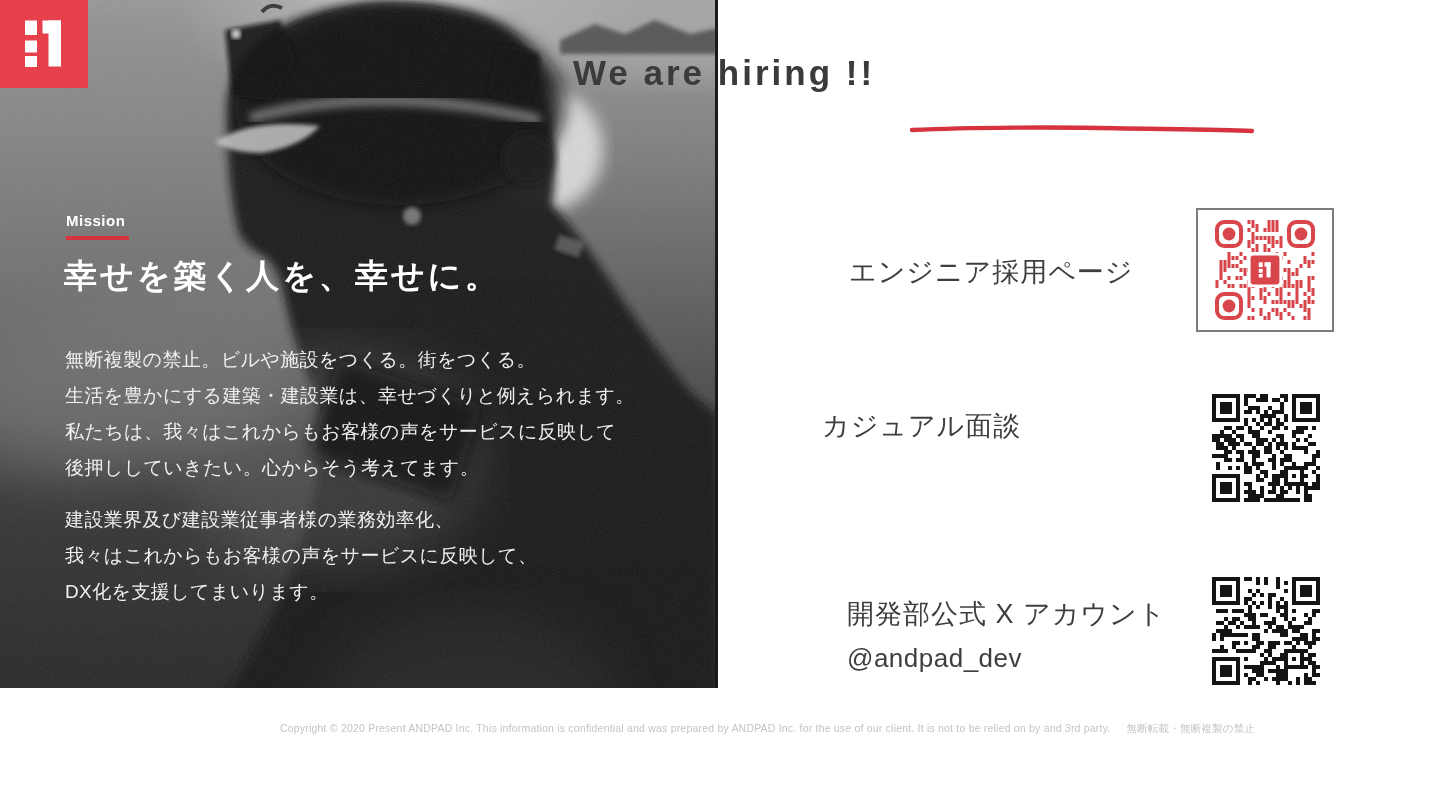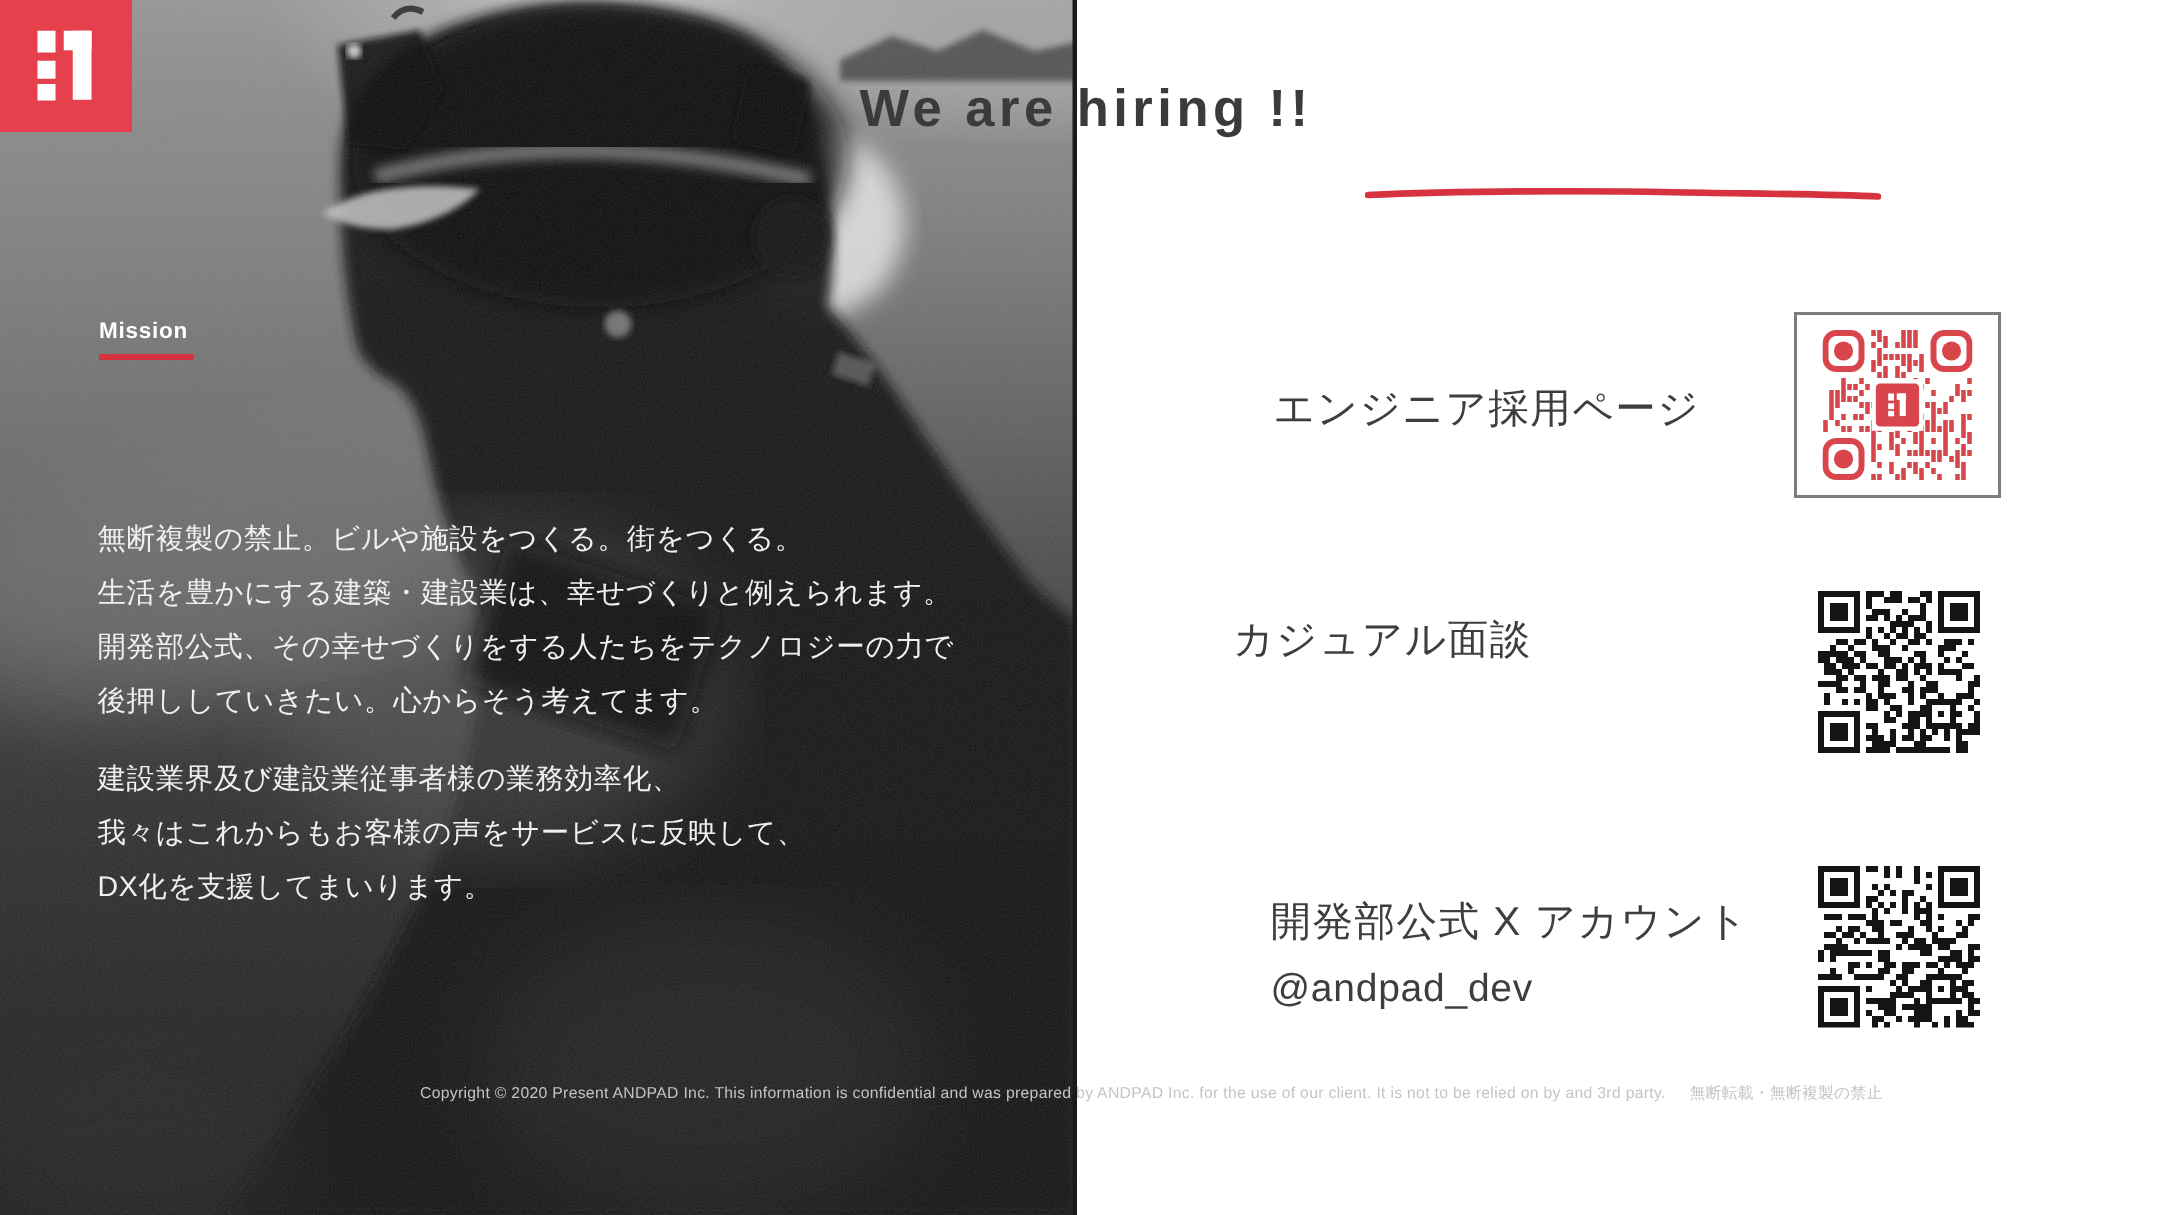--- a/index.html
+++ b/index.html
@@ -1,21 +1,21 @@
 <!DOCTYPE html>
 <html><head>
 <meta charset="utf-8">
 <style>
   html,body{margin:0;padding:0;background:#ffffff;}
   .slide{
     position:relative;width:1440px;height:810px;overflow:hidden;background:#ffffff;
     font-family:"Liberation Sans","DejaVu Sans",sans-serif;
   }
   
-  .photo-panel{position:absolute;left:0;top:0;width:718px;height:810px;overflow:hidden;background:#0f172a;}
+  .photo-panel{position:absolute;left:0;top:0;width:718px;height:688px;overflow:hidden;background:#0f172a;}
   .photo-art{position:absolute;left:0;top:0;display:block;}
   
   .logo{position:absolute;left:0;top:0;width:88px;height:88px;z-index:6;}
   .logo svg{display:block;}
   
   .mission-label{position:absolute;left:66px;top:212px;z-index:4;color:#ffffff;font-size:15px;font-weight:bold;letter-spacing:.5px;}
   .mission-underline{position:absolute;left:66px;top:236px;width:63px;height:3.5px;background:#d6333f;z-index:4;}
   .mission-heading{position:absolute;left:64px;top:254px;z-index:4;margin:0;color:#ffffff;font-size:33px;font-weight:bold;letter-spacing:3px;white-space:nowrap;}
   .body-block{position:absolute;left:65px;z-index:4;color:#f0f0f0;font-size:19px;font-weight:500;letter-spacing:.4px;line-height:36px;white-space:nowrap;}
   .body-block.p1{top:342px;}
@@ -118,25 +118,26 @@
           <rect x="25" y="40.5" width="12" height="12"></rect>
           <rect x="25" y="56" width="12" height="11"></rect>
           <rect x="42.5" y="20.5" width="18.5" height="13"></rect>
           <rect x="48.5" y="20.5" width="12.5" height="46"></rect>
         </g>
       </svg>
     </div>
 
     <div class="mission-label">Mission</div>
     <div class="mission-underline"></div>
+    <h1 class="mission-heading">幸せを築く人を、幸せに。</h1>
 
     <div class="body-block p1">
       <div>無断複製の禁止。ビルや施設をつくる。街をつくる。</div>
       <div>生活を豊かにする建築・建設業は、幸せづくりと例えられます。</div>
-      <div>開発部公式、その幸せづくりをする人たちをテクノロジーの力で</div>
+      <div>私たちは、我々はこれからもお客様の声をサービスに反映して</div>
       <div>後押ししていきたい。心からそう考えてます。</div>
     </div>
     <div class="body-block p2">
       <div>建設業界及び建設業従事者様の業務効率化、</div>
       <div>我々はこれからもお客様の声をサービスに反映して、</div>
       <div>DX化を支援してまいります。</div>
     </div>
   </section>
 
   <section class="right-panel"></section>

